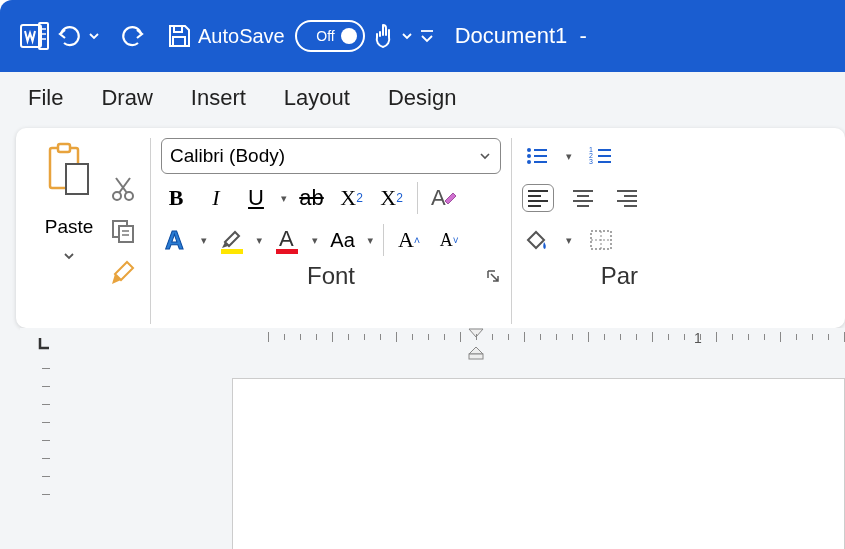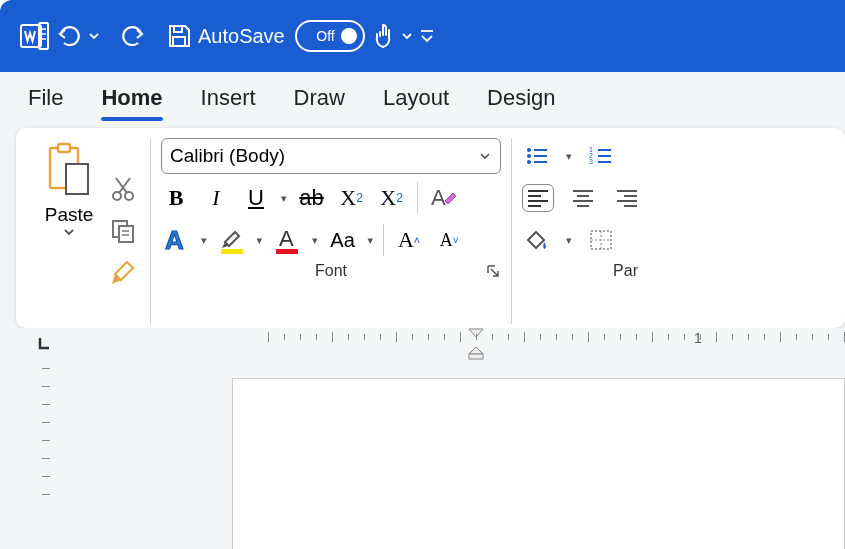--- a/index.html
+++ b/index.html
@@ -17,24 +17,24 @@
 
 .tabs { height: 52px; display: flex; align-items: center; gap: 38px; padding: 0 28px; font-size: 22px; color: #222; background: #f3f5f7; }
 .tab { cursor: pointer; position: relative; padding: 6px 0; }
 .tab.active { font-weight: 600; }
 .tab.active::after { content: ""; position: absolute; left: 0; right: 0; bottom: -4px; height: 4px; background: #1a5dd0; border-radius: 2px; }
 
 .ribbon { background: #fff; border-radius: 10px; margin: 4px 0 0 16px; box-shadow: 0 1px 4px rgba(0,0,0,.15); padding: 10px 12px 4px 12px; display: flex; gap: 0; height: 200px; }
 .group { display: flex; flex-direction: column; align-items: center; border-right: 1px solid #d0d0d0; padding: 0 10px; }
 .group:last-child { border-right: none; }
 .group-body { flex: 1; display: flex; gap: 6px; }
-.group-label { font-size: 16px; color: #333; display: flex; align-items: center; gap: 8px; width: 100%; justify-content: center; padding: 4px 0; position: relative; }
+.group-label { font-size: 24px; color: #333; display: flex; align-items: center; gap: 8px; width: 100%; justify-content: center; padding: 4px 0; position: relative; }
 .launcher { position: absolute; right: 0; }
 
-.paste-big { display: flex; flex-direction: column; align-items: center; cursor: pointer; padding: 2px 6px; }
+.paste-big { display: flex; flex-direction: column; align-items: center; cursor: pointer; padding: 2px 6px; gap: 12px; }
 .paste-big .lbl { font-size: 19px; margin-top: 4px; }
 .col { display: flex; flex-direction: column; gap: 8px; justify-content: center; }
 .ibtn { width: 34px; height: 34px; display: flex; align-items: center; justify-content: center; cursor: pointer; border-radius: 4px; }
 
 .font-group-body { display: flex; flex-direction: column; gap: 6px; }
 .font-row1 { display: flex; gap: 0; }
 .combo { border: 1.5px solid #888; border-radius: 6px; height: 36px; display: flex; align-items: center; padding: 0 8px; font-size: 19px; background: #fff; justify-content: space-between; cursor: pointer; }
 .combo.font-name { width: 340px; }
 .combo.font-size { width: 80px; }
 .font-row { display: flex; align-items: center; gap: 10px; }
@@ -117,27 +117,29 @@
       <svg width="12" height="12" viewBox="0 0 12 12">
           <path d="M2 4 L6 8 L10 4" stroke="#fff" stroke-width="1.8" fill="none"></path>
         </svg>
     </span>
     <span class="qat-item">
       <svg width="16" height="16" viewBox="0 0 16 16">
           <line x1="2" y1="3" x2="14" y2="3" stroke="#fff" stroke-width="1.8"></line>
           <path d="M3 8 L8 13 L13 8" stroke="#fff" stroke-width="1.8" fill="none"></path>
         </svg>
     </span>
+    <span class="doc-title">
+      <span>Document1</span>&nbsp;&nbsp;<span>-</span>
+    </span>
   </div>
 
   <div class="tabs">
     <span class="tab">File</span>
-    <span class="tab active">Home</span>
+    <span class="tab">Draw</span>
     <span class="tab">Insert</span>
-    <span class="tab">Draw</span>
     <span class="tab">Layout</span>
     <span class="tab">Design</span>
   </div>
 
   <div class="ribbon">
 
     <div class="group">
       <div class="group-body">
         <div class="paste-big">
           <svg width="50" height="60" viewBox="0 0 50 60">

